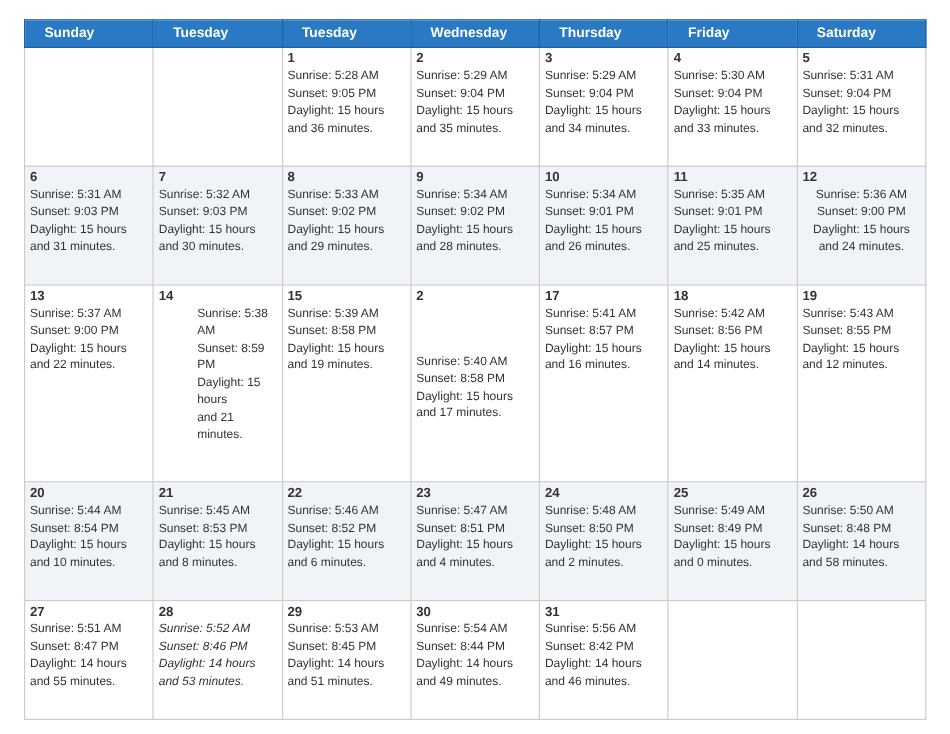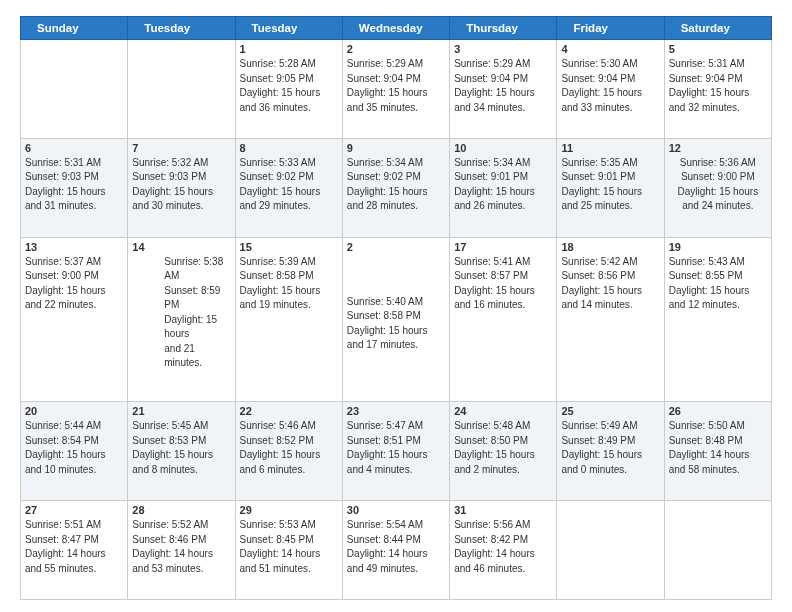--- a/index.html
+++ b/index.html
@@ -305,21 +305,21 @@
         <tr class="row-odd">
           <td>
             <span class="day-num">27</span>
             <div class="day-info" style="white-space: pre-line;">Sunrise: 5:51 AM
 Sunset: 8:47 PM
 Daylight: 14 hours
 and 55 minutes.</div>
           </td>
           <td>
             <span class="day-num">28</span>
-            <div class="day-info" style="white-space: pre-line;">Sunrise: 5:52 AM
+            <div class="day-info" style="white-space: pre-line; font-style: italic;">Sunrise: 5:52 AM
 Sunset: 8:46 PM
 Daylight: 14 hours
 and 53 minutes.</div>
           </td>
           <td>
             <span class="day-num">29</span>
             <div class="day-info" style="white-space: pre-line;">Sunrise: 5:53 AM
 Sunset: 8:45 PM
 Daylight: 14 hours
 and 51 minutes.</div>

